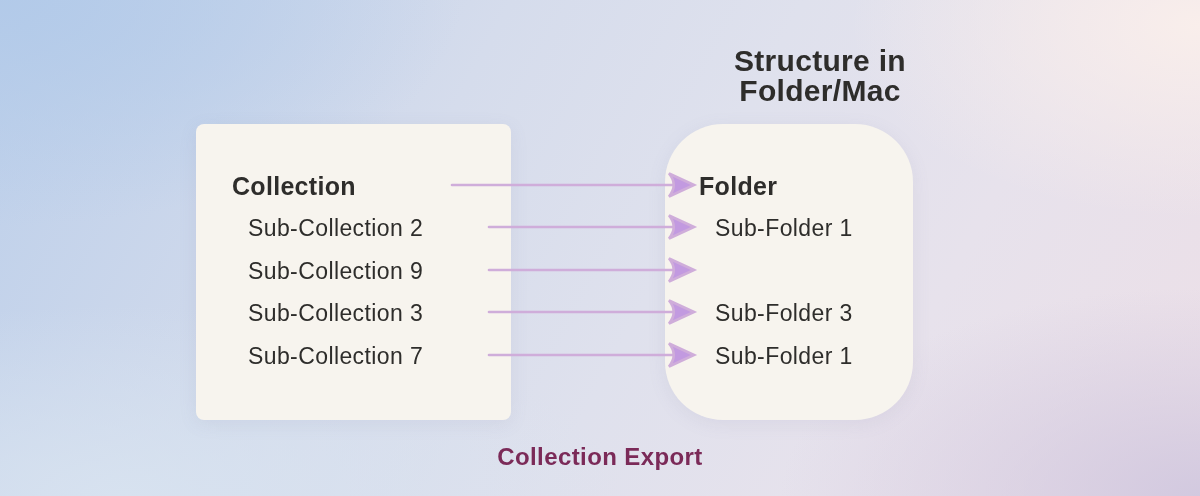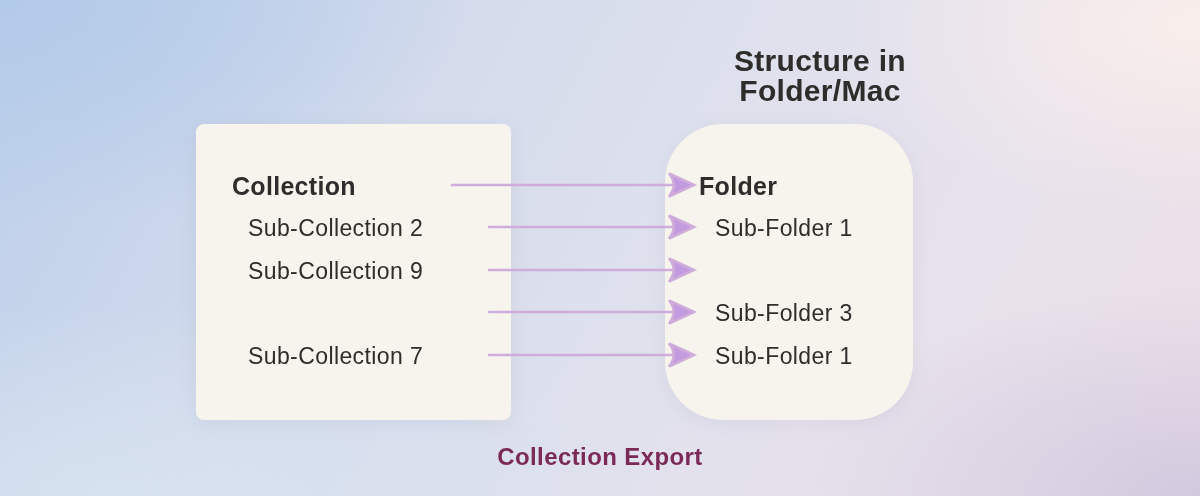--- a/index.html
+++ b/index.html
@@ -96,20 +96,21 @@
 
   <div class="panel-title title-right">
     <div>Structure in</div>
     <div>Folder/Mac</div>
   </div>
 
   <div class="panel panel-left">
     <div class="row row-header r1">Collection</div>
     <div class="row row-item r2">Sub-Collection 2</div>
     <div class="row row-item r3">Sub-Collection 9</div>
+    <div class="row row-item r4">Sub-Collection 3</div>
     <div class="row row-item r5">Sub-Collection 7</div>
   </div>
 
   <div class="panel panel-right">
     <div class="row row-header r1">Folder</div>
     <div class="row row-item r2">Sub-Folder 1</div>
     <div class="row row-item r4">Sub-Folder 3</div>
     <div class="row row-item r5">Sub-Folder 1</div>
   </div>
 

